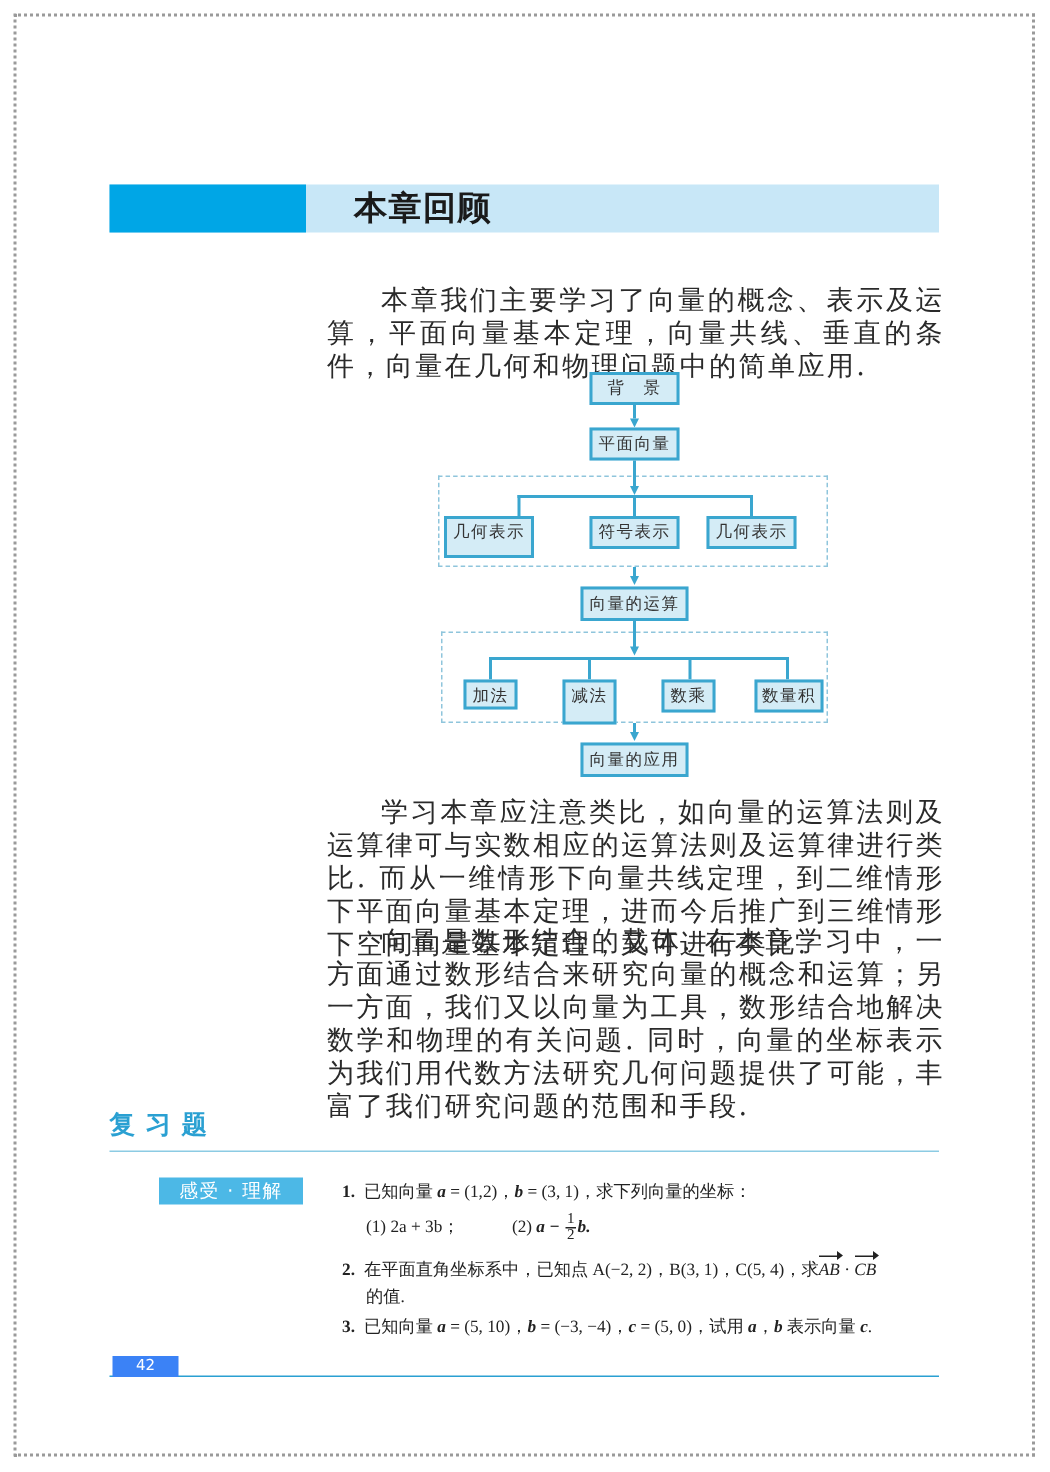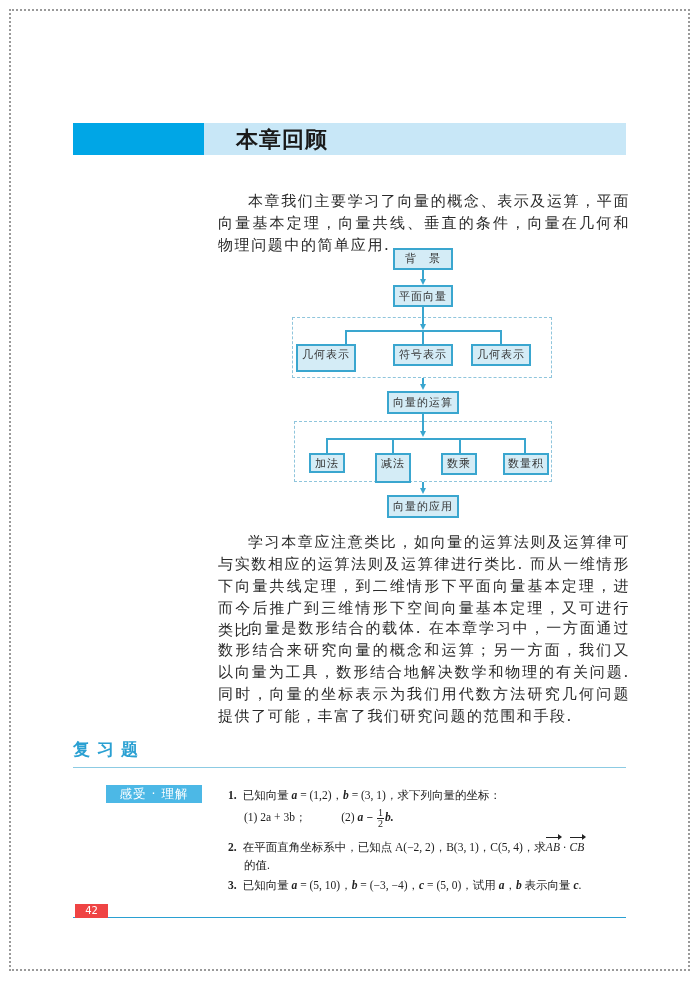--- a/index.html
+++ b/index.html
@@ -4,21 +4,21 @@
 <style>
   html, body { margin: 0; padding: 0; background: #ffffff; }
   body { width: 700px; height: 981px; position: relative; overflow: hidden;
          font-family: "DejaVu Serif", "Liberation Serif", serif; color: #222; }
   .page-border { position: absolute; left: 9px; top: 9px; width: 681px; height: 962px;
          border: 2px dotted #9a9a9a; box-sizing: border-box; }
   .chapter-bar { position: absolute; left: 73px; top: 123px; width: 553px; height: 32px; background: #c8e7f7; }
   .chapter-bar .dark { position: absolute; left: 0; top: 0; width: 131px; height: 32px; background: #00a6e6; }
   .chapter-title { position: absolute; left: 236px; top: 124px; font-size: 22px; font-weight: bold;
          color: #1a1a1a; letter-spacing: 1px; line-height: 30px; }
-  .para { position: absolute; left: 218px; width: 412px; font-size: 15px; line-height: 22px;
+  .para { position: absolute; left: 218px; width: 412px; font-size: 18px; line-height: 22px;
          letter-spacing: 1.6px; text-indent: 2em; text-align: justify; color: #2a2a2a; }
   
   .diagram { position: absolute; left: 0; top: 0; width: 700px; height: 981px; pointer-events: none; }
   .node { position: absolute; border: 2px solid #3aa6cf; background: #d4ecf6; box-sizing: border-box;
          font-size: 11px; text-align: center; color: #333; letter-spacing: 1px; pointer-events: auto; }
   .dash-region { position: absolute; border: 1px dashed #8fc5dc; box-sizing: border-box; }
   .vline { position: absolute; width: 2px; background: #3aa6cf; }
   .hline { position: absolute; height: 1.5px; background: #3aa6cf; }
   .arrow { position: absolute; width: 0; height: 0; border-left: 3px solid transparent;
          border-right: 3px solid transparent; border-top: 6px solid #3aa6cf; }
@@ -33,21 +33,21 @@
   .ex .num { font-weight: bold; margin-right: 6px; }
   .ex b.v { font-style: italic; font-weight: bold; }
   .frac { display: inline-block; vertical-align: middle; text-align: center; font-size: 10px; line-height: 10px; margin: 0 1px; }
   .frac span { display: block; }
   .frac .top { border-bottom: 1px solid #222; padding: 0 1px; }
   .vec { position: relative; display: inline-block; font-style: italic; }
   .vec::before { content: ""; position: absolute; left: 0; right: 0; top: -1px; height: 1px; background: #222; }
   .vec::after { content: ""; position: absolute; right: -2px; top: -4px; border-left: 4px solid #222;
          border-top: 3px solid transparent; border-bottom: 3px solid transparent; }
   .footer-rule { position: absolute; left: 73px; top: 917px; width: 553px; height: 1px; background: #2aa0d2; }
-  .page-num { position: absolute; left: 75px; top: 904px; width: 33px; height: 14px; background: #ef4444;
+  .page-num { position: absolute; left: 75px; top: 904px; width: 44px; height: 14px; background: #3b82f6;
          color: #fff; font-size: 10px; line-height: 14px; text-align: center; font-family: "DejaVu Sans", sans-serif; }
 </style>
 </head>
 <body>
 
 <div class="page-border"></div>
 
 <div class="chapter-bar">
   <div class="dark"></div>
 </div>

